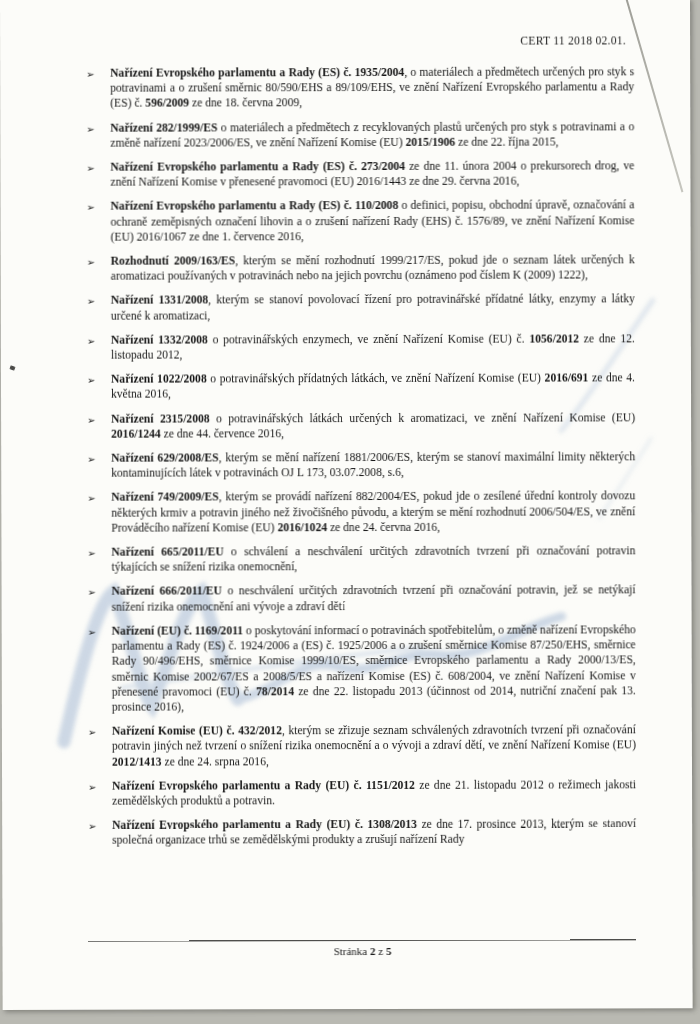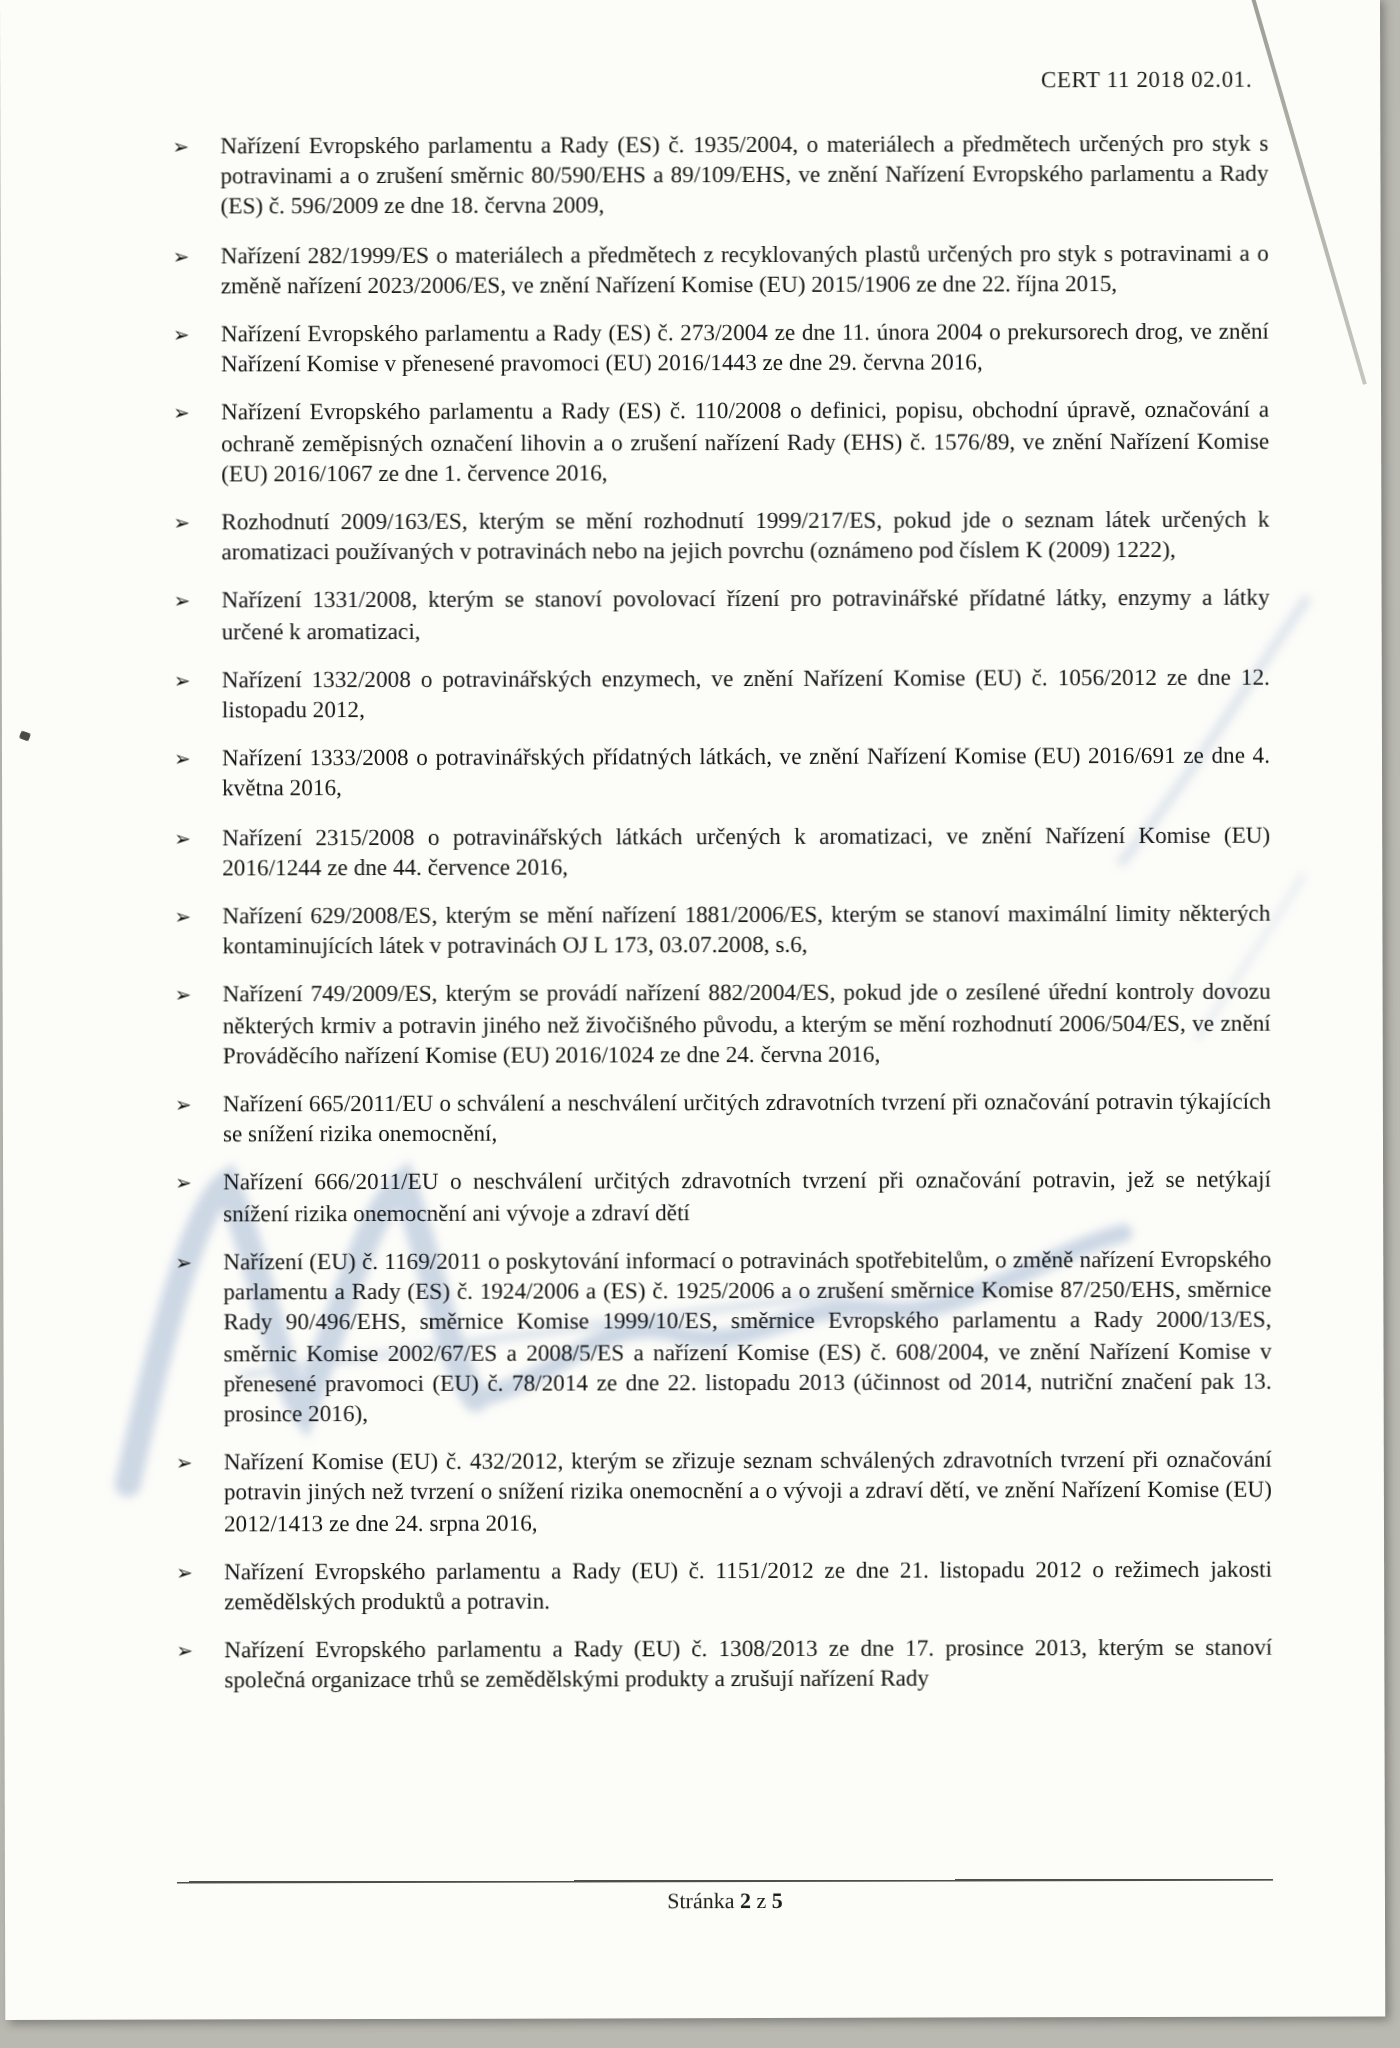--- a/index.html
+++ b/index.html
@@ -46,21 +46,21 @@
   .bullet {
     flex:0 0 24px; width:24px;
     font-size:10px; line-height:15px; padding-top:1px;
     color:#111;
     font-family:"DejaVu Sans",sans-serif;
   }
   .itext {
     flex:1; font-size:11.6px; line-height:15.2px;
     text-align:justify;
   }
-  .itext .bold { font-weight:normal; }
+  .itext .bold { font-weight:bold; }
   .footer {
     position:absolute; left:86px; right:56px; top:941px;
   }
   .footer-line { border-top:1px solid #4e4e4c; }
   .footer-text {
     text-align:center; font-size:11px; color:#1c1c1c;
     padding-top:4px; white-space:pre-wrap;
   }
   .footer-text .bold { font-weight:bold; }
 </style>
@@ -115,21 +115,21 @@
       <div class="item">
         <span class="bullet">➢</span>
         <div class="itext"><span class="bold">Nařízení 1331/2008</span><span>, kterým se stanoví povolovací řízení pro potravinářské přídatné látky, enzymy a látky určené k aromatizaci,</span></div>
       </div>
       <div class="item">
         <span class="bullet">➢</span>
         <div class="itext"><span class="bold">Nařízení 1332/2008</span><span> o potravinářských enzymech, ve znění Nařízení Komise (EU) č. </span><span class="bold">1056/2012</span><span> ze dne 12. listopadu 2012,</span></div>
       </div>
       <div class="item">
         <span class="bullet">➢</span>
-        <div class="itext"><span class="bold">Nařízení 1333/2008</span><span> o potravinářských přídatných látkách, ve znění Nařízení Komise (EU) </span><span class="bold">2016/691</span><span> ze dne 4. května 2016,</span></div>
+        <div class="itext"><span class="bold">Nařízení 1022/2008</span><span> o potravinářských přídatných látkách, ve znění Nařízení Komise (EU) </span><span class="bold">2016/691</span><span> ze dne 4. května 2016,</span></div>
       </div>
       <div class="item">
         <span class="bullet">➢</span>
         <div class="itext"><span class="bold">Nařízení 2315/2008</span><span> o potravinářských látkách určených k aromatizaci, ve znění Nařízení Komise (EU) </span><span class="bold">2016/1244</span><span> ze dne 44. července 2016,</span></div>
       </div>
       <div class="item">
         <span class="bullet">➢</span>
         <div class="itext"><span class="bold">Nařízení 629/2008/ES</span><span>, kterým se mění nařízení 1881/2006/ES, kterým se stanoví maximální limity některých kontaminujících látek v potravinách  OJ L 173, 03.07.2008, s.6,</span></div>
       </div>
       <div class="item">

